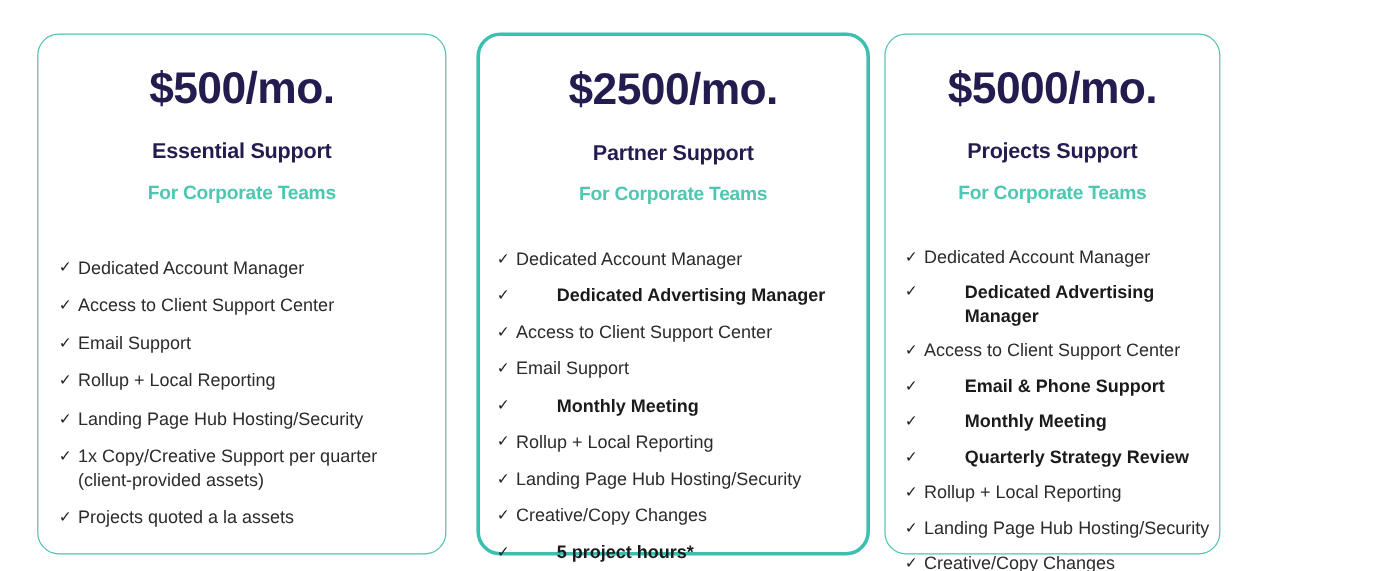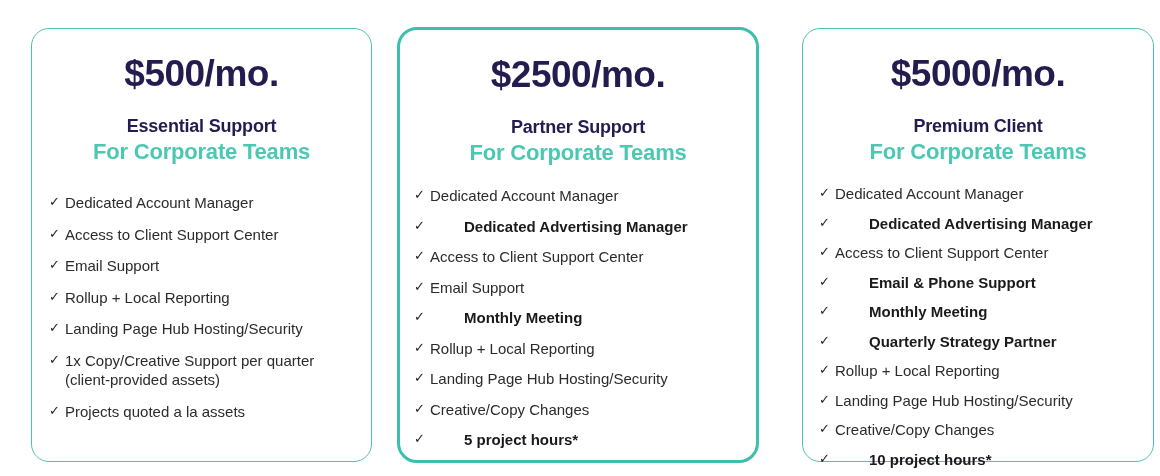--- a/index.html
+++ b/index.html
@@ -37,27 +37,27 @@
   }
 
   
   .card-essential {
     left: 31px;
     width: 341px;
     height: 434px;
   }
   .card-partner {
     left: 397px;
-    width: 362px;
+    width: 328px;
     height: 436px;
     top: 27px;
   }
   .card-premium {
-    left: 802px;
-    width: 352px;
+    left: 737px;
+    width: 280px;
     height: 434px;
   }
 
   .card-header {
     text-align: center;
     padding-top: 26px;
   }
 
   .price {
     font-size: 37px;
@@ -71,25 +71,25 @@
   .plan-name {
     font-size: 18px;
     font-weight: bold;
     color: #231c4f;
     line-height: 1.18;
     margin: 22px 0 0 0;
     letter-spacing: -0.2px;
   }
 
   .plan-audience {
-    font-size: 22px;
+    font-size: 16px;
     font-weight: bold;
     color: #4cc8b2;
     line-height: 1.18;
-    margin: 2px;
+    margin: 16px;
     letter-spacing: -0.2px;
   }
 
   .feature-list {
     list-style: none;
     margin: 0;
     padding: 0;
   }
 
   .card-essential .feature-list { padding: 26px 0 0 17px; }
@@ -213,21 +213,21 @@
       <li class="feature-item emphasis">
         <span class="check-icon">✓</span>
         <span class="feature-text">5 project hours*</span>
       </li>
     </ul>
   </div>
 
   <div class="plan-card card-premium">
     <div class="card-header">
       <p class="price">$5000/mo.</p>
-      <p class="plan-name">Premium Client</p>
+      <p class="plan-name">Projects Support</p>
       <p class="plan-audience">For Corporate Teams</p>
     </div>
     <ul class="feature-list">
       <li class="feature-item">
         <span class="check-icon">✓</span>
         <span class="feature-text">Dedicated Account Manager</span>
       </li>
       <li class="feature-item emphasis">
         <span class="check-icon">✓</span>
         <span class="feature-text">Dedicated Advertising Manager</span>
@@ -239,21 +239,21 @@
       <li class="feature-item emphasis">
         <span class="check-icon">✓</span>
         <span class="feature-text">Email &amp; Phone Support</span>
       </li>
       <li class="feature-item emphasis">
         <span class="check-icon">✓</span>
         <span class="feature-text">Monthly Meeting</span>
       </li>
       <li class="feature-item emphasis">
         <span class="check-icon">✓</span>
-        <span class="feature-text">Quarterly Strategy Partner</span>
+        <span class="feature-text">Quarterly Strategy Review</span>
       </li>
       <li class="feature-item">
         <span class="check-icon">✓</span>
         <span class="feature-text">Rollup + Local Reporting</span>
       </li>
       <li class="feature-item">
         <span class="check-icon">✓</span>
         <span class="feature-text">Landing Page Hub Hosting/Security</span>
       </li>
       <li class="feature-item">

